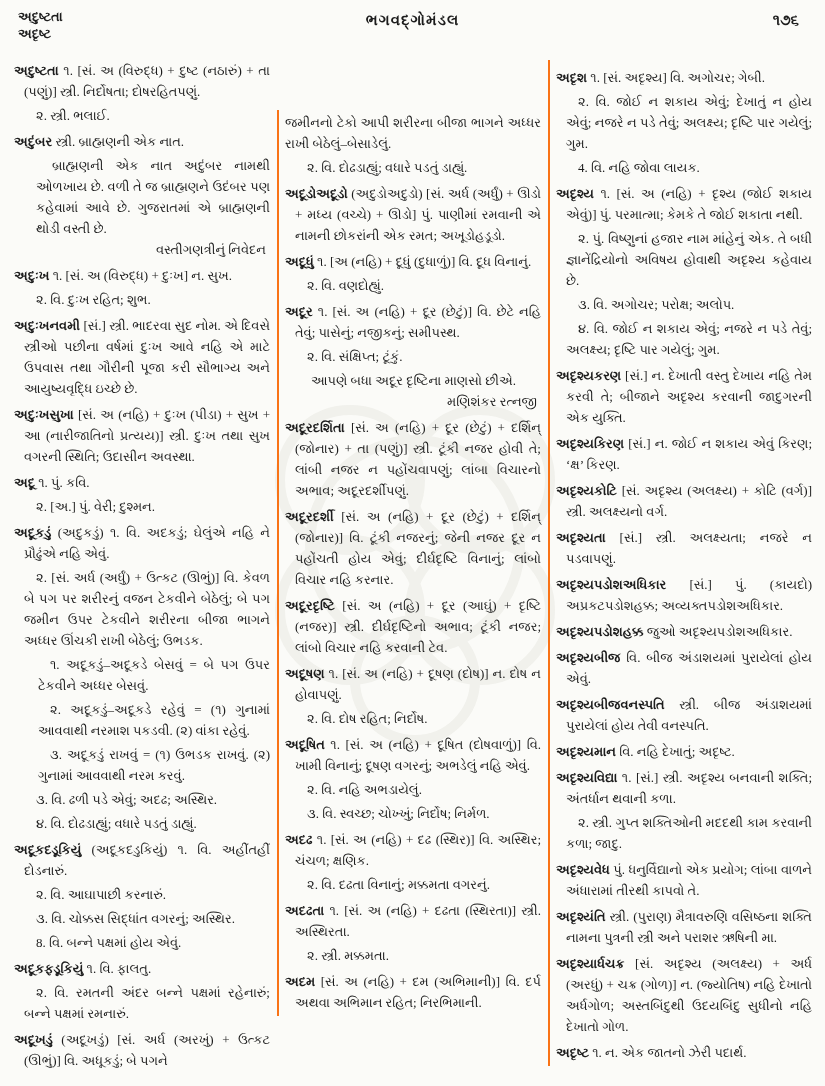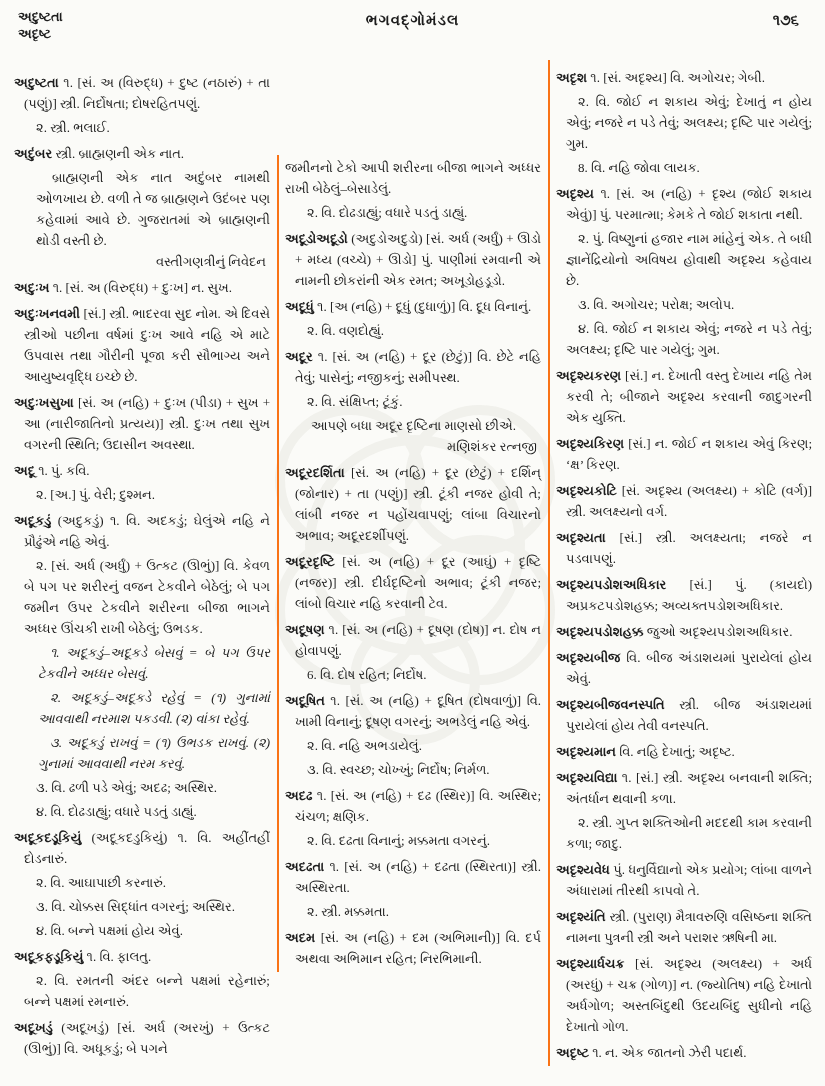--- a/index.html
+++ b/index.html
@@ -17,21 +17,21 @@
   
   .watermark{position:absolute;left:230px;top:360px;opacity:.55;pointer-events:none;}
   
   .columns{position:absolute;top:54px;left:8px;right:6px;bottom:14px;display:flex;align-items:center;}
   .col{flex:1 1 0;padding:2px 7px 0 6px;overflow:hidden;}
   .col + .col{border-left:2px solid #f97316;}
   .para{margin:0 0 3px 0;font-size:13px;line-height:21px;text-align:justify;}
   .para b{font-weight:bold;}
   .entry{margin-top:5px;padding-left:10px;text-indent:-10px;}
   .cont{padding-left:10px;text-indent:12px;}
-  .sub{padding-left:24px;text-indent:12px;font-style:italic;}
+  .sub{padding-left:24px;text-indent:12px;}
   .note{padding-left:22px;text-indent:16px;}
   .run{padding-left:0;text-indent:0;}
   .quote{padding-left:26px;text-indent:0;margin-bottom:0;}
   .attrib{display:block;text-align:right;padding-right:4px;}
 </style>
 </head>
 <body>
 
 <div class="scan-page">
 
@@ -55,65 +55,67 @@
     <div class="page-number">૧૭૬</div>
   </div>
 
   <div class="columns">
     <div class="col">
         <p class="para entry"><b>અદુષ્ટતા</b> ૧. [સં. અ (વિરુદ્ધ) + દુષ્ટ (નઠારું) + તા (પણું)] સ્ત્રી. નિર્દોષતા; દોષરહિતપણું.</p>
         <p class="para cont">૨. સ્ત્રી. ભલાઈ.</p>
         <p class="para entry"><b>અદુંબર</b> સ્ત્રી. બ્રાહ્મણની એક નાત.</p>
         <p class="para note">બ્રાહ્મણની એક નાત અદુંબર નામથી ઓળખાય છે. વળી તે જ બ્રાહ્મણને ઉદંબર પણ કહેવામાં આવે છે. ગુજરાતમાં એ બ્રાહ્મણની થોડી વસ્તી છે.<span class="attrib">વસ્તીગણત્રીનું નિવેદન</span></p>
         <p class="para entry"><b>અદુઃખ</b> ૧. [સં. અ (વિરુદ્ધ) + દુઃખ] ન. સુખ.</p>
+        <p class="para cont">૨. વિ. દુઃખ રહિત; શુભ.</p>
         <p class="para entry"><b>અદુઃખનવમી</b> [સં.] સ્ત્રી. ભાદરવા સુદ નોમ. એ દિવસે સ્ત્રીઓ પછીના વર્ષમાં દુઃખ આવે નહિ એ માટે ઉપવાસ તથા ગૌરીની પૂજા કરી સૌભાગ્ય અને આયુષ્યવૃદ્ધિ ઇચ્છે છે.</p>
         <p class="para entry"><b>અદુઃખસુખા</b> [સં. અ (નહિ) + દુઃખ (પીડા) + સુખ + આ (નારીજાતિનો પ્રત્યય)] સ્ત્રી. દુઃખ તથા સુખ વગરની સ્થિતિ; ઉદાસીન અવસ્થા.</p>
         <p class="para entry"><b>અદૂ</b> ૧. પું. કવિ.</p>
         <p class="para cont">૨. [અ.] પું. વેરી; દુશ્મન.</p>
         <p class="para entry"><b>અદૂકડું</b> (અદુકડું) ૧. વિ. અદકડું; ઘેલુંએ નહિ ને પ્રૌઢુંએ નહિ એવું.</p>
         <p class="para cont">૨. [સં. અર્ધ (અર્ધું) + ઉત્કટ (ઊભું)] વિ. કેવળ બે પગ પર શરીરનું વજન ટેકવીને બેઠેલું; બે પગ જમીન ઉપર ટેકવીને શરીરના બીજા ભાગને અધ્ધર ઊંચકી રાખી બેઠેલું; ઉભડક.</p>
         <p class="para sub">૧. અદૂકડું–અદૂકડે બેસવું = બે પગ ઉપર ટેકવીને અધ્ધર બેસવું.</p>
         <p class="para sub">૨. અદૂકડું–અદૂકડે રહેવું = (૧) ગુનામાં આવવાથી નરમાશ પકડવી. (૨) વાંકા રહેવું.</p>
         <p class="para sub">૩. અદૂકડું રાખવું = (૧) ઉભડક રાખવું. (૨) ગુનામાં આવવાથી નરમ કરવું.</p>
         <p class="para cont">૩. વિ. ઢળી પડે એવું; અદઢ; અસ્થિર.</p>
         <p class="para cont">૪. વિ. દોઢડાહ્યું; વધારે પડતું ડાહ્યું.</p>
         <p class="para entry"><b>અદૂકદડૂકિયું</b> (અદૂકદડુકિયું) ૧. વિ. અહીંતહીં દોડનારું.</p>
         <p class="para cont">૨. વિ. આઘાપાછી કરનારું.</p>
         <p class="para cont">૩. વિ. ચોક્કસ સિદ્ધાંત વગરનું; અસ્થિર.</p>
-        <p class="para cont">૪. વિ. બન્ને પક્ષમાં હોય એવું.</p>
+        <p class="para cont">8. વિ. બન્ને પક્ષમાં હોય એવું.</p>
         <p class="para entry"><b>અદૂકફડૂકિયું</b> ૧. વિ. ફાલતુ.</p>
         <p class="para cont">૨. વિ. રમતની અંદર બન્ને પક્ષમાં રહેનારું; બન્ને પક્ષમાં રમનારું.</p>
         <p class="para entry"><b>અદૂખડું</b> (અદૂખડું) [સં. અર્ધ (અરખું) + ઉત્કટ (ઊભું)] વિ. અધૂકડું; બે પગને</p>
       </div>
     <div class="col">
         <p class="para run">જમીનનો ટેકો આપી શરીરના બીજા ભાગને અધ્ધર રાખી બેઠેલું–બેસાડેલું.</p>
         <p class="para cont">૨. વિ. દોઢડાહ્યું; વધારે પડતું ડાહ્યું.</p>
         <p class="para entry"><b>અદૂડોઅદૂડો</b> (અદુડોઅદુડો) [સં. અર્ધ (અર્ધું) + ઊડો + મધ્ય (વચ્ચે) + ઊડો] પું. પાણીમાં રમવાની એ નામની છોકરાંની એક રમત; અખૂડોહડૂડો.</p>
         <p class="para entry"><b>અદૂધું</b> ૧. [અ (નહિ) + દૂધું (દુધાળું)] વિ. દૂધ વિનાનું.</p>
         <p class="para cont">૨. વિ. વણદોહ્યું.</p>
         <p class="para entry"><b>અદૂર</b> ૧. [સં. અ (નહિ) + દૂર (છેટું)] વિ. છેટે નહિ તેવું; પાસેનું; નજીકનું; સમીપસ્થ.</p>
         <p class="para cont">૨. વિ. સંક્ષિપ્ત; ટૂંકું.</p>
         <p class="para quote">આપણે બધા અદૂર દૃષ્ટિના માણસો છીએ.<span class="attrib">મણિશંકર રત્નજી</span></p>
         <p class="para entry"><b>અદૂરદર્શિતા</b> [સં. અ (નહિ) + દૂર (છેટું) + દર્શિન્ (જોનાર) + તા (પણું)] સ્ત્રી. ટૂંકી નજર હોવી તે; લાંબી નજર ન પહોંચવાપણું; લાંબા વિચારનો અભાવ; અદૂરદર્શીપણું.</p>
+        <p class="para entry"><b>અદૂરદર્શી</b> [સં. અ (નહિ) + દૂર (છેટું) + દર્શિન્ (જોનાર)] વિ. ટૂંકી નજરનું; જેની નજર દૂર ન પહોંચતી હોય એવું; દીર્ઘદૃષ્ટિ વિનાનું; લાંબો વિચાર નહિ કરનાર.</p>
         <p class="para entry"><b>અદૂરદૃષ્ટિ</b> [સં. અ (નહિ) + દૂર (આઘું) + દૃષ્ટિ (નજર)] સ્ત્રી. દીર્ઘદૃષ્ટિનો અભાવ; ટૂંકી નજર; લાંબો વિચાર નહિ કરવાની ટેવ.</p>
         <p class="para entry"><b>અદૂષણ</b> ૧. [સં. અ (નહિ) + દૂષણ (દોષ)] ન. દોષ ન હોવાપણું.</p>
-        <p class="para cont">6. વિ. દોષ રહિત; નિર્દોષ.</p>
+        <p class="para cont">૨. વિ. દોષ રહિત; નિર્દોષ.</p>
         <p class="para entry"><b>અદૂષિત</b> ૧. [સં. અ (નહિ) + દૂષિત (દોષવાળું)] વિ. ખામી વિનાનું; દૂષણ વગરનું; અભડેલું નહિ એવું.</p>
         <p class="para cont">૨. વિ. નહિ અભડાયેલું.</p>
         <p class="para cont">૩. વિ. સ્વચ્છ; ચોખ્ખું; નિર્દોષ; નિર્મળ.</p>
         <p class="para entry"><b>અદઢ</b> ૧. [સં. અ (નહિ) + દઢ (સ્થિર)] વિ. અસ્થિર; ચંચળ; ક્ષણિક.</p>
         <p class="para cont">૨. વિ. દઢતા વિનાનું; મક્કમતા વગરનું.</p>
         <p class="para entry"><b>અદઢતા</b> ૧. [સં. અ (નહિ) + દઢતા (સ્થિરતા)] સ્ત્રી. અસ્થિરતા.</p>
         <p class="para cont">૨. સ્ત્રી. મક્કમતા.</p>
         <p class="para entry"><b>અદમ</b> [સં. અ (નહિ) + દમ (અભિમાની)] વિ. દર્પ અથવા અભિમાન રહિત; નિરભિમાની.</p>
       </div>
     <div class="col">
         <p class="para entry"><b>અદૃશ</b> ૧. [સં. અદૃશ્ય] વિ. અગોચર; ગેબી.</p>
         <p class="para cont">૨. વિ. જોઈ ન શકાય એવું; દેખાતું ન હોય એવું; નજરે ન પડે તેવું; અલક્ષ્ય; દૃષ્ટિ પાર ગયેલું; ગુમ.</p>
-        <p class="para cont">8. વિ. નહિ જોવા લાયક.</p>
+        <p class="para cont">4. વિ. નહિ જોવા લાયક.</p>
         <p class="para entry"><b>અદૃશ્ય</b> ૧. [સં. અ (નહિ) + દૃશ્ય (જોઈ શકાય એવું)] પું. પરમાત્મા; કેમકે તે જોઈ શકાતા નથી.</p>
         <p class="para cont">૨. પું. વિષ્ણુનાં હજાર નામ માંહેનું એક. તે બધી જ્ઞાનેંદ્રિયોનો અવિષય હોવાથી અદૃશ્ય કહેવાય છે.</p>
         <p class="para cont">૩. વિ. અગોચર; પરોક્ષ; અલોપ.</p>
         <p class="para cont">૪. વિ. જોઈ ન શકાય એવું; નજરે ન પડે તેવું; અલક્ષ્ય; દૃષ્ટિ પાર ગયેલું; ગુમ.</p>
         <p class="para entry"><b>અદૃશ્યકરણ</b> [સં.] ન. દેખાતી વસ્તુ દેખાય નહિ તેમ કરવી તે; બીજાને અદૃશ્ય કરવાની જાદુગરની એક યુક્તિ.</p>
         <p class="para entry"><b>અદૃશ્યકિરણ</b> [સં.] ન. જોઈ ન શકાય એવું કિરણ; ‘ક્ષ’ કિરણ.</p>
         <p class="para entry"><b>અદૃશ્યકોટિ</b> [સં. અદૃશ્ય (અલક્ષ્ય) + કોટિ (વર્ગ)] સ્ત્રી. અલક્ષ્યનો વર્ગ.</p>
         <p class="para entry"><b>અદૃશ્યતા</b> [સં.] સ્ત્રી. અલક્ષ્યતા; નજરે ન પડવાપણું.</p>
         <p class="para entry"><b>અદૃશ્યપડોશઅધિકાર</b> [સં.] પું. (કાયદો) અપ્રકટપડોશહક્ક; અવ્યક્તપડોશઅધિકાર.</p>
         <p class="para entry"><b>અદૃશ્યપડોશહક્ક</b> જુઓ અદૃશ્યપડોશઅધિકાર.</p>

